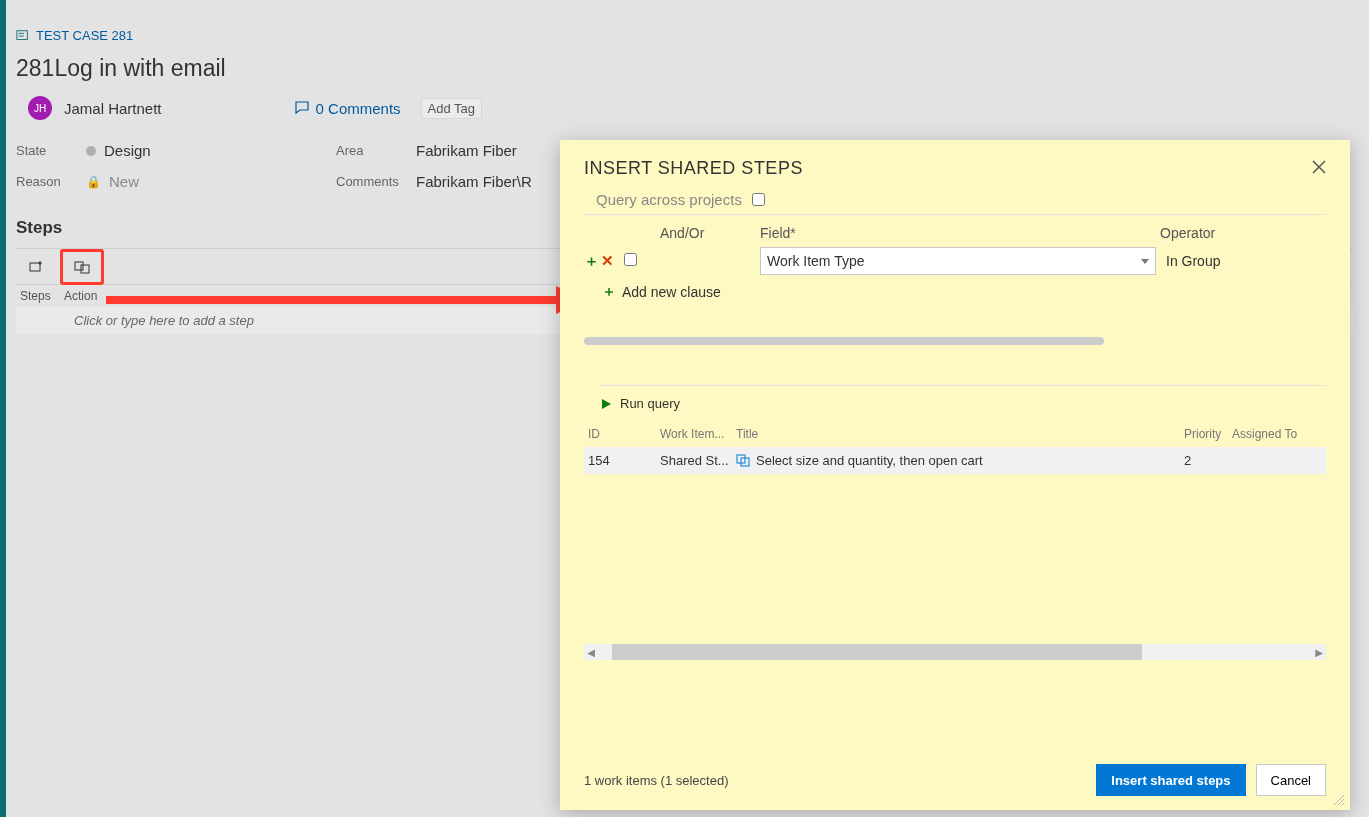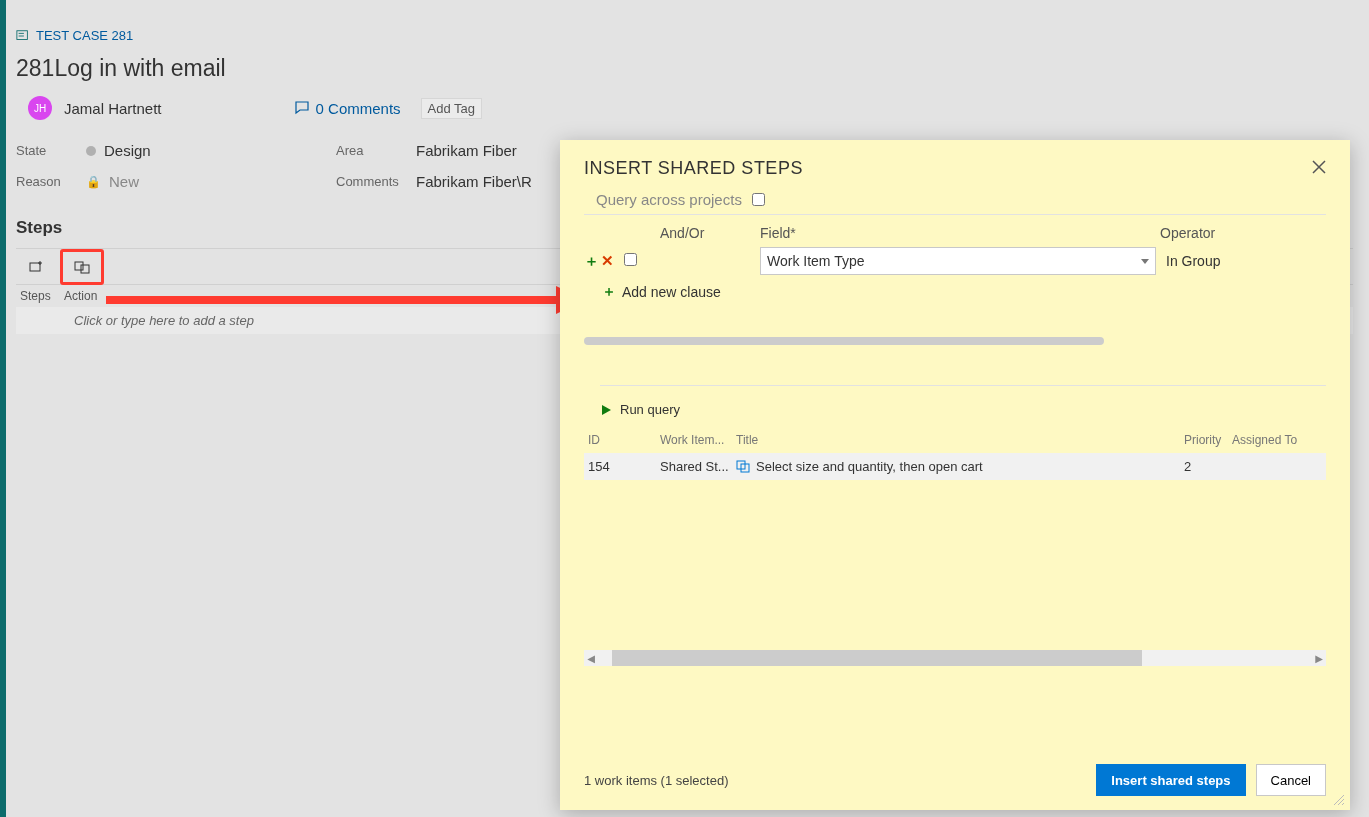--- a/index.html
+++ b/index.html
@@ -5,21 +5,21 @@
   * { box-sizing: border-box; margin: 0; padding: 0; font-family: "Segoe UI", Arial, sans-serif; }
   body { width: 1369px; height: 817px; background: #e3e3e3; position: relative; overflow: hidden; font-size: 14px; color: #333; }
   .accent-bar { position: absolute; left: 0; top: 0; width: 6px; height: 817px; background: #0d6c6c; }
   .main { position: absolute; left: 6px; top: 0; right: 0; padding: 12px 16px 0 10px; margin-top: 16px; }
   .breadcrumb { display: flex; align-items: center; gap: 6px; color: #005a9e; font-size: 13px; }
   .breadcrumb svg { width: 14px; height: 14px; }
   .title-row { display: flex; align-items: flex-end; margin-top: 12px; font-size: 23px; font-weight: 400; color: #333; }
   .title-row .id { color: #333; }
   .title-row .title { flex: 1; }
   .owner-row { display: flex; align-items: center; gap: 12px; margin-top: 14px; }
-  .avatar { width: 24px; height: 24px; border-radius: 12px; background: #d946ef; color: #fff; font-size: 10px; display: flex; align-items: center; justify-content: center; margin-left: 12px; }
+  .avatar { width: 24px; height: 24px; border-radius: 12px; background: #a21caf; color: #fff; font-size: 10px; display: flex; align-items: center; justify-content: center; margin-left: 12px; }
   .owner-name { font-size: 15px; color: #333; }
   .comments { display: flex; align-items: center; gap: 6px; color: #005a9e; font-size: 15px; margin-left: 120px; }
   .tag-btn { margin-left: 8px; background: #ebebeb; border: 1px solid #d6d6d6; padding: 2px 6px; font-size: 13px; color: #555; cursor: pointer; }
   .meta-grid { margin-top: 22px; display: grid; grid-template-columns: 70px 250px 80px 400px; row-gap: 14px; align-items: center; font-size: 14px; }
   .meta-label { color: #666; font-size: 13px; }
   .meta-val { color: #333; font-size: 15px; display: flex; align-items: center; gap: 8px; }
   .dot { width: 10px; height: 10px; border-radius: 5px; background: #b0b0b0; display: inline-block; }
   .lock { color: #888; font-size: 12px; }
   .reason-val { color: #888; }
   .steps-section { margin-top: 28px; }
@@ -46,21 +46,21 @@
   .plus { color: #107c10; font-weight: bold; font-size: 15px; cursor: pointer; }
   .cross { color: #d83b01; font-weight: bold; font-size: 15px; cursor: pointer; }
   .q-cb { text-align: left; }
   .q-cb input { width: 13px; height: 13px; }
   .q-select { border: 1px solid #c8c8c8; height: 28px; padding: 0 22px 0 6px; font-size: 14px; position: relative; background: #fff; display: flex; align-items: center; margin-right: 4px; }
   .q-select::after { content: ""; position: absolute; right: 6px; top: 11px; border-left: 4px solid transparent; border-right: 4px solid transparent; border-top: 5px solid #777; }
   .q-op { height: 28px; padding: 0 6px; font-size: 14px; display: flex; align-items: center; }
   .add-clause { display: flex; align-items: center; gap: 6px; color: #333; font-size: 14px; margin: 8px 0 0 18px; cursor: pointer; }
   .add-clause .plus2 { color: #107c10; font-weight: bold; }
   .scroll-fake { height: 8px; background: #ccc; border-radius: 4px; margin: 36px 20px 0 0; width: 520px; }
-  .run-q { display: flex; align-items: center; gap: 8px; font-size: 13px; color: #333; margin: 40px 0 10px 16px; border-top: 1px solid #e2e2e2; padding-top: 16px; cursor: pointer; }
+  .run-q { display: flex; align-items: center; gap: 8px; font-size: 13px; color: #333; margin: 40px 0 10px 16px; border-top: 1px solid #e2e2e2; padding-top: 10px; cursor: pointer; }
   .run-q svg { width: 12px; height: 12px; fill: #107c10; }
   .res-head { display: grid; grid-template-columns: 72px 76px 448px 48px 80px; font-size: 12px; color: #777; padding: 6px 4px; }
   .res-row { display: grid; grid-template-columns: 72px 76px 448px 48px 80px; font-size: 13px; color: #333; padding: 6px 4px; background: #f1f1f1; align-items: center; }
   .res-row .ticon { display: flex; align-items: flex-start; gap: 6px; }
   .res-row .ticon svg { width: 14px; height: 14px; }
   .hscroll { margin-top: 170px; height: 16px; background: #f1f1f1; display: flex; align-items: center; }
   .hscroll .thumb { height: 16px; background: #ccc; width: 530px; margin-left: 14px; }
   .hscroll .arrow { width: 14px; color: #888; text-align: center; font-size: 10px; }
   .dlg-footer { height: 60px; border-top: 0; display: flex; align-items: center; justify-content: space-between; padding: 0 24px; }
   .status-text { font-size: 13px; color: #444; }

